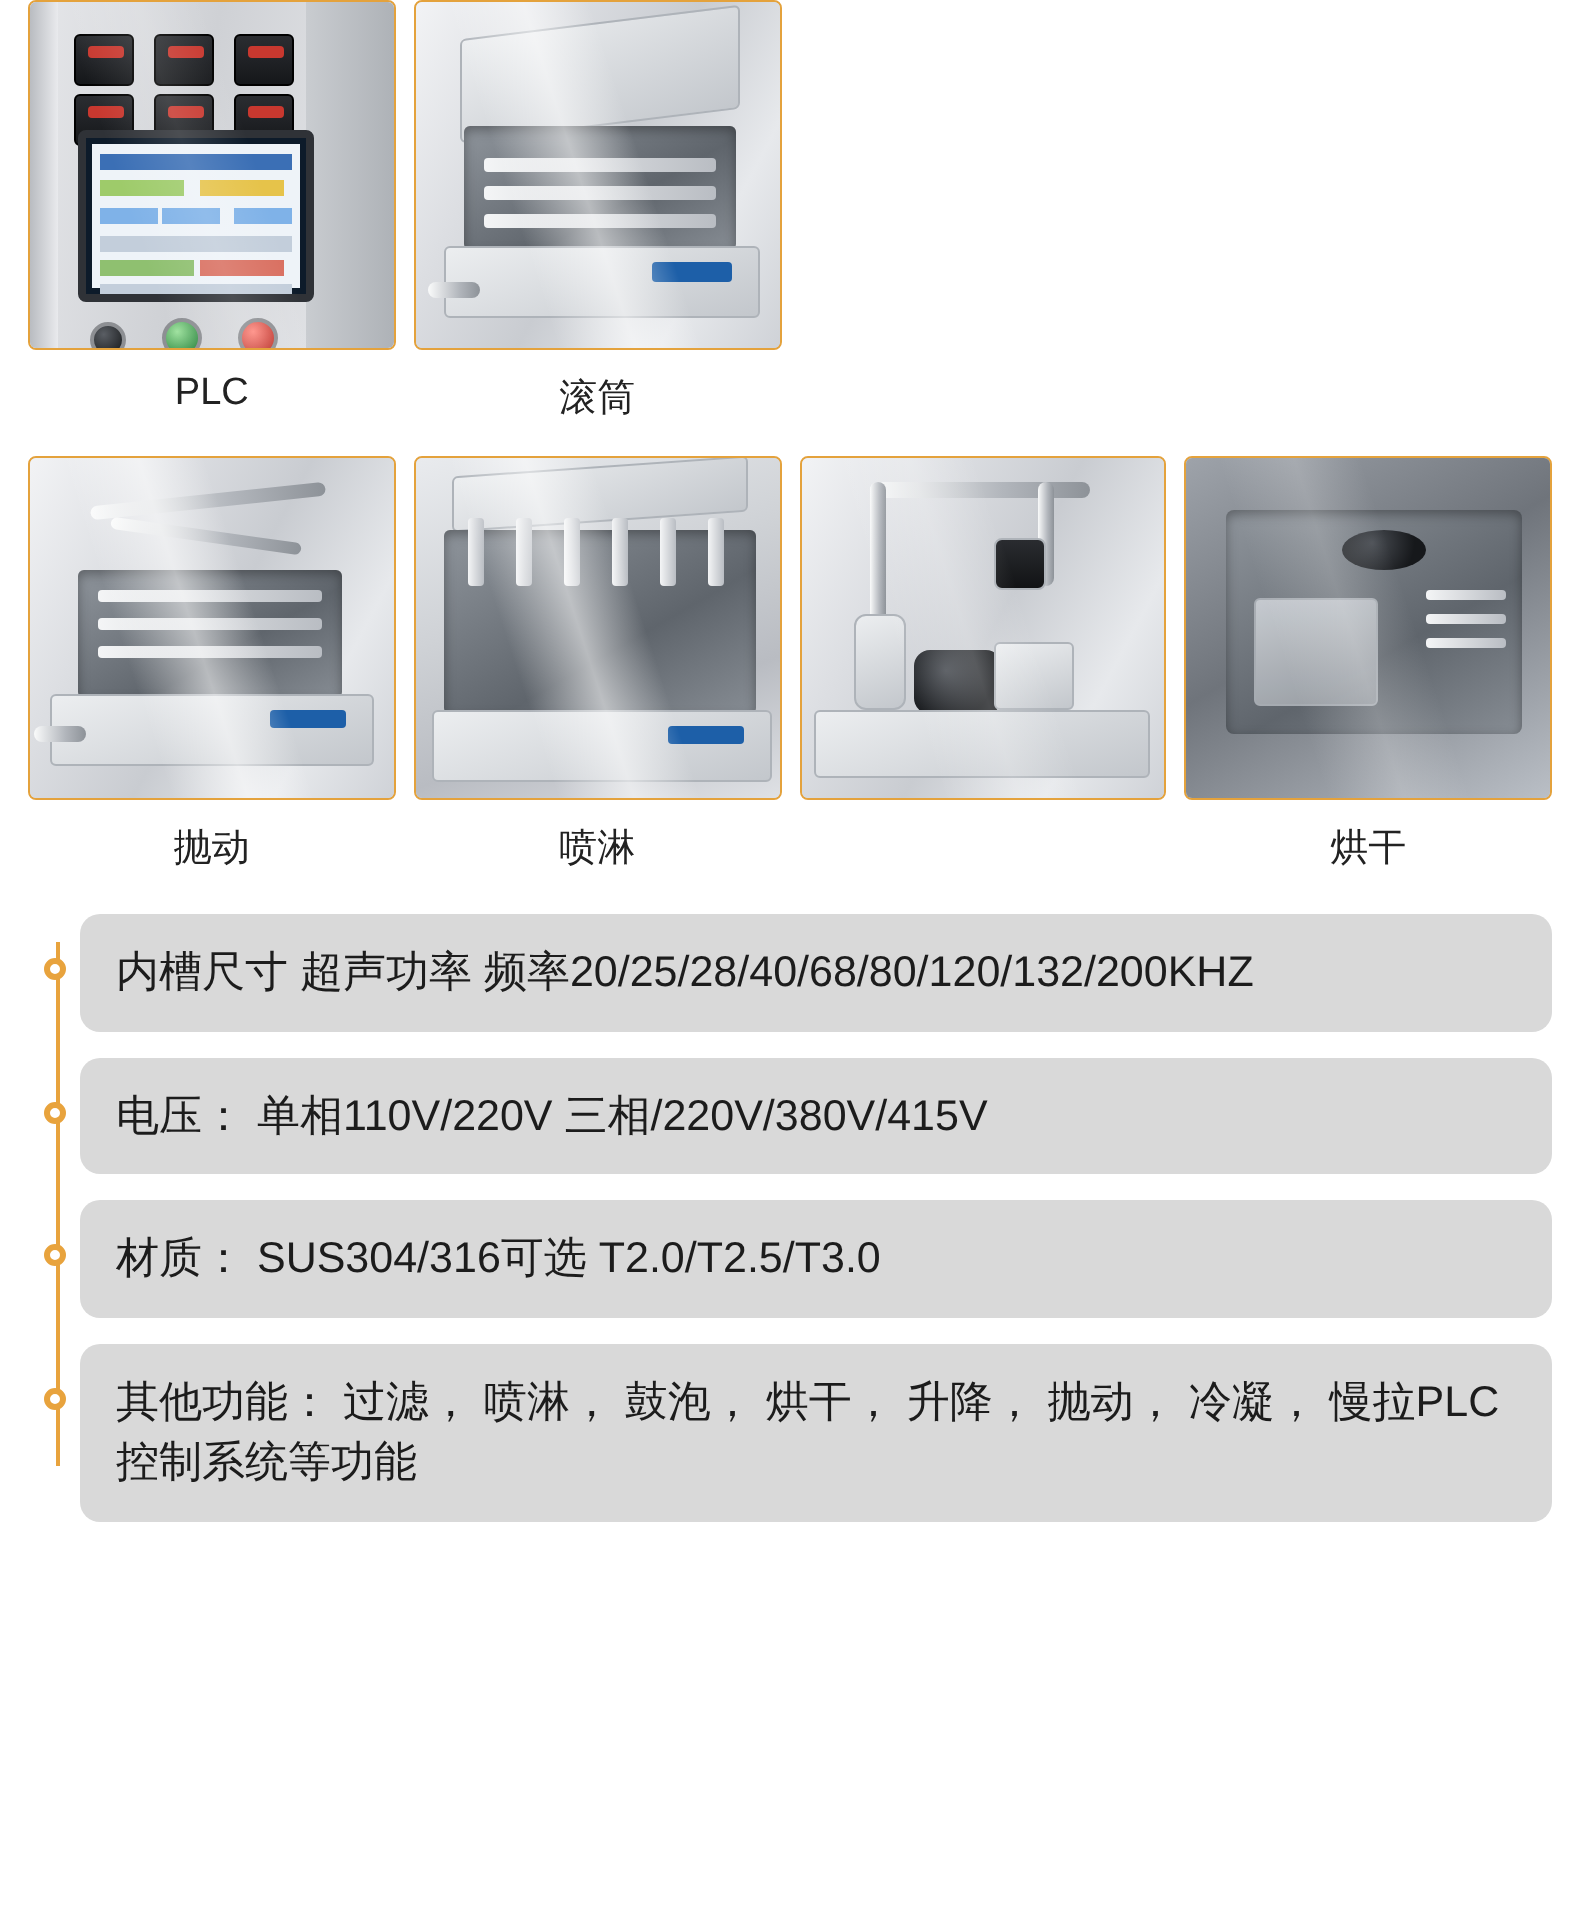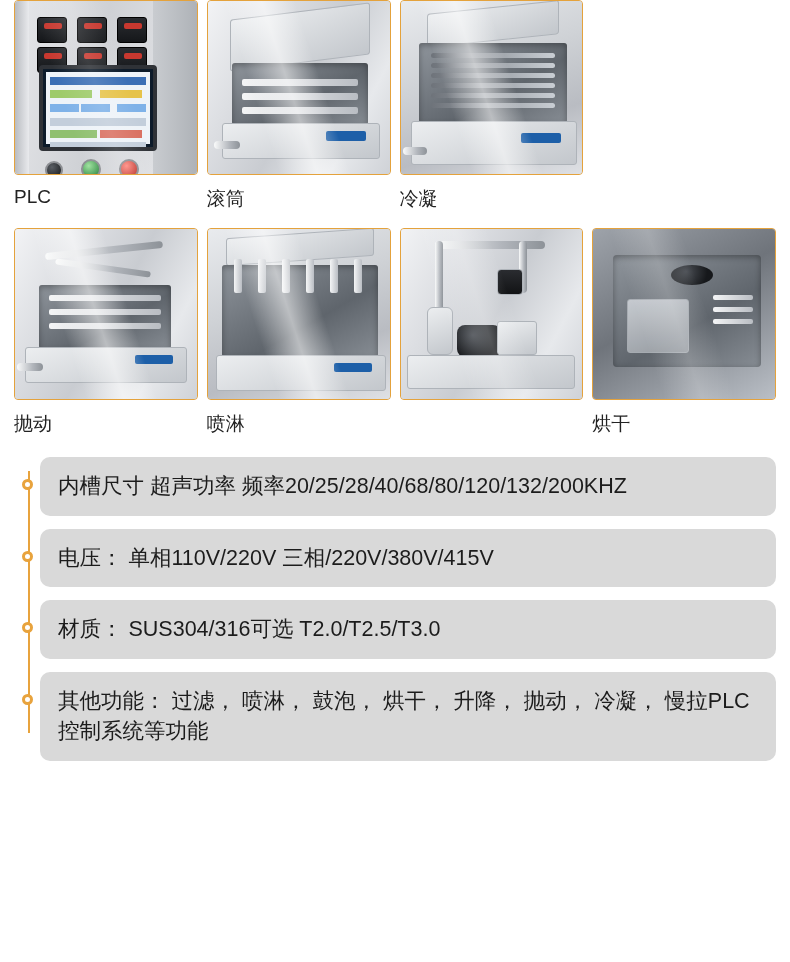--- a/index.html
+++ b/index.html
@@ -38,21 +38,21 @@
   .photo {
     width: 100%;
     height: 175px;
     border: 1px solid #e4a23c;
     border-radius: 4px;
     position: relative;
     overflow: hidden;
     background: #d8dadd;
   }
   .caption {
-    text-align: left;
+    text-align: center;
     font-size: 19px;
     color: #222;
     padding: 11px 0 16px 0;
   }
   .row2 .photo { height: 172px; }
 
   
   .bg-metal {
     position: absolute; inset: 0;
     background:
@@ -216,38 +216,20 @@
         <div class="bar" style="left:34px; top:92px; width:116px; height:7px;"></div>
         <div class="bar" style="left:34px; top:106px; width:116px; height:7px;"></div>
         <div class="lid" style="left:14px; top:122px; width:158px; height:36px;"></div>
         <div class="blue-tag" style="left:118px; top:130px; width:40px; height:10px;"></div>
         <div class="pipe" style="left:6px; top:140px; width:26px; height:8px;"></div>
         <div class="sheen"></div>
       </div>
       <div class="caption">滚筒</div>
     </div>
 
-    <div class="cell">
-      <div class="photo">
-        <div class="bg-metal2"></div>
-        <div class="lid" style="left:26px; top:6px; width:132px; height:34px; transform:skewY(-6deg);"></div>
-        <div class="tank" style="left:18px; top:42px; width:148px; height:80px;"></div>
-        <div class="coil" style="left:30px; top:52px; width:124px;"></div>
-        <div class="coil" style="left:30px; top:62px; width:124px;"></div>
-        <div class="coil" style="left:30px; top:72px; width:124px;"></div>
-        <div class="coil" style="left:30px; top:82px; width:124px;"></div>
-        <div class="coil" style="left:30px; top:92px; width:124px;"></div>
-        <div class="coil" style="left:30px; top:102px; width:124px;"></div>
-        <div class="lid" style="left:10px; top:120px; width:166px; height:44px;"></div>
-        <div class="blue-tag" style="left:120px; top:132px; width:40px; height:10px;"></div>
-        <div class="pipe" style="left:2px; top:146px; width:24px; height:8px;"></div>
-        <div class="sheen"></div>
-      </div>
-      <div class="caption">冷凝</div>
-    </div>
 
   </div>
 
   <div class="grid row2">
 
     <div class="cell">
       <div class="photo">
         <div class="bg-metal"></div>
         <div class="pipe" style="left:30px; top:18px; width:118px; height:7px; transform:rotate(-6deg);"></div>
         <div class="pipe" style="left:40px; top:36px; width:96px; height:6px; transform:rotate(8deg);"></div>

